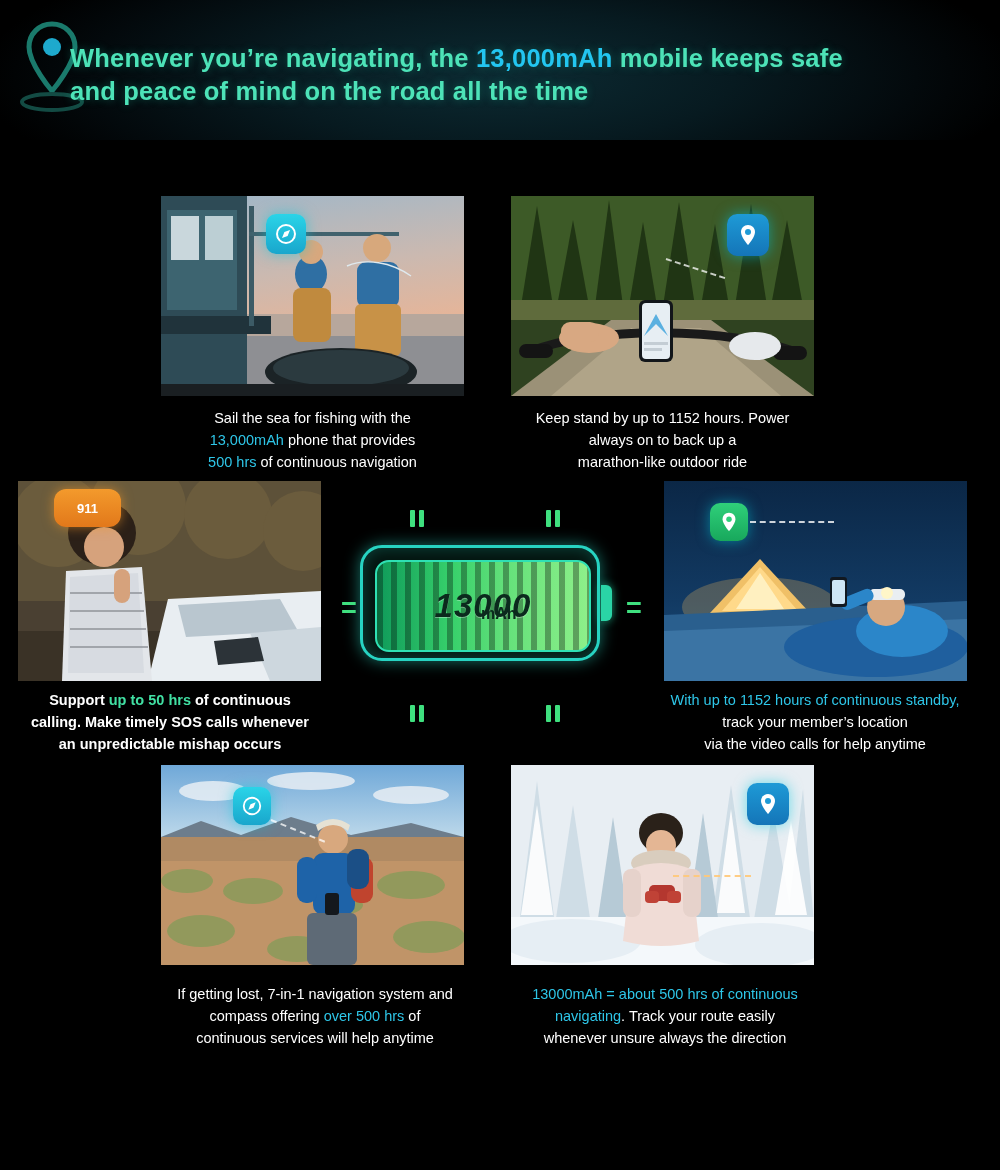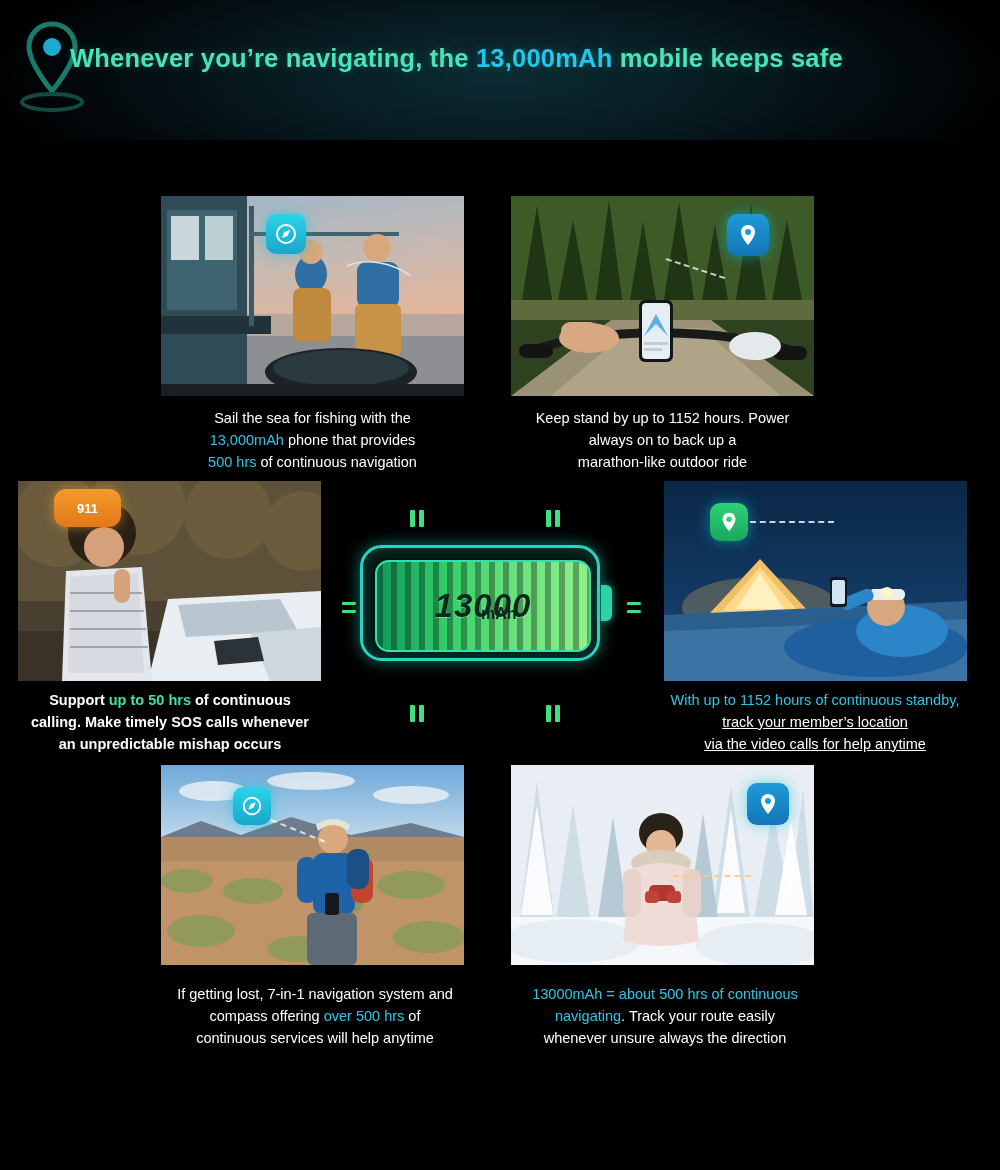--- a/index.html
+++ b/index.html
@@ -55,21 +55,21 @@
   .caption {
     position: absolute;
     text-align: center;
     font-size: 14.5px;
     line-height: 1.5;
     color: #ffffff;
   }
   .caption .cy { color: #2ec6e8; }
   .caption .gr { color: #41e0a3; }
   .caption.all-cy { color: #2ec6e8; }
-  .caption.all-cy .wt { color: #ffffff; text-decoration: underline; }
+  .caption.all-cy .wt { color: #ffffff; }
 
   
   .badge {
     position: absolute;
     border-radius: 10px;
     display: flex;
     align-items: center;
     justify-content: center;
     box-shadow: 0 0 14px rgba(0,200,220,0.55);
   }
@@ -163,20 +163,21 @@
 <div class="page">
 
   <div class="header">
     <svg class="header-pin" viewBox="0 0 72 96">
       <path d="M36 6c-13 0-23 10-23 23 0 17 23 44 23 44s23-27 23-44c0-13-10-23-23-23z" fill="none" stroke="#1f8f7e" stroke-width="5"></path>
       <circle cx="36" cy="29" r="9" fill="#23c6f0"></circle>
       <ellipse cx="36" cy="84" rx="30" ry="8" fill="none" stroke="#17584f" stroke-width="4"></ellipse>
     </svg>
     <div class="header-text">
       <span>Whenever you’re navigating, the </span><span class="hl">13,000mAh</span><span> mobile keeps safe</span><br>
+      <span>and peace of mind on the road all the time</span>
     </div>
   </div>
 
   <div class="photo" style="left:161px; top:196px; width:303px; height:200px;">
     <svg viewBox="0 0 303 200" width="303" height="200" preserveAspectRatio="none">
       <defs>
         <linearGradient id="g1sky" x1="0" y1="0" x2="0.2" y2="1">
           <stop offset="0" stop-color="#9fb7c9"></stop>
             <stop offset="0.45" stop-color="#cbb9b0"></stop>
           <stop offset="0.75" stop-color="#e4b59a"></stop>

